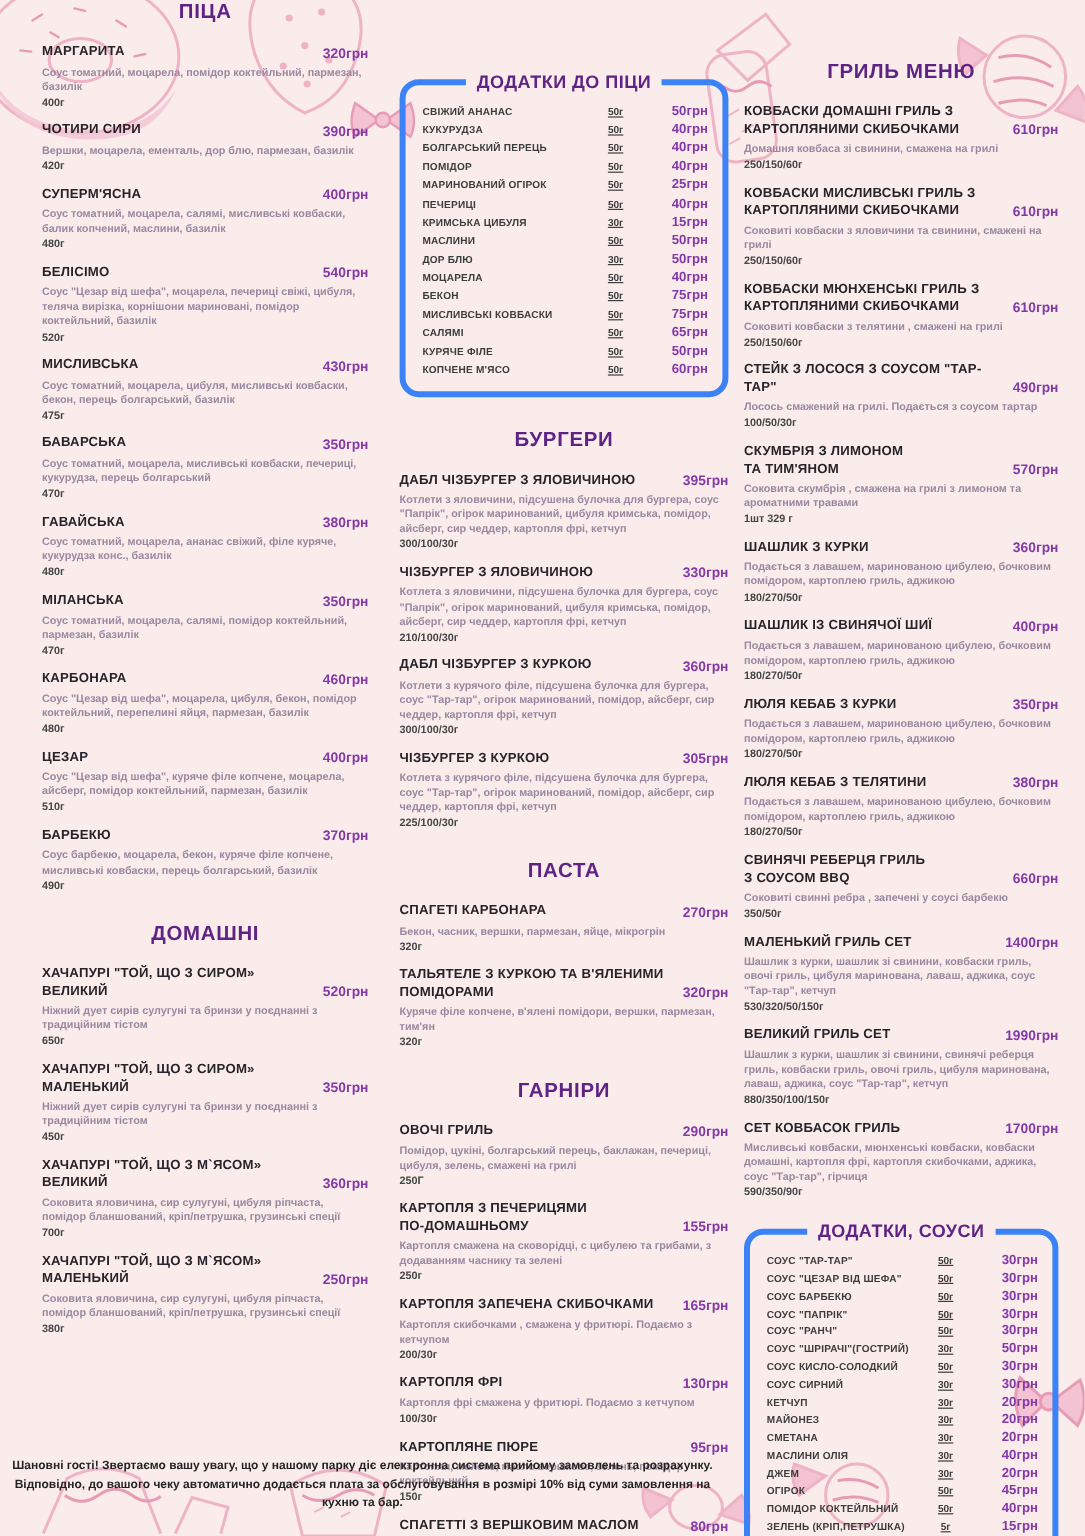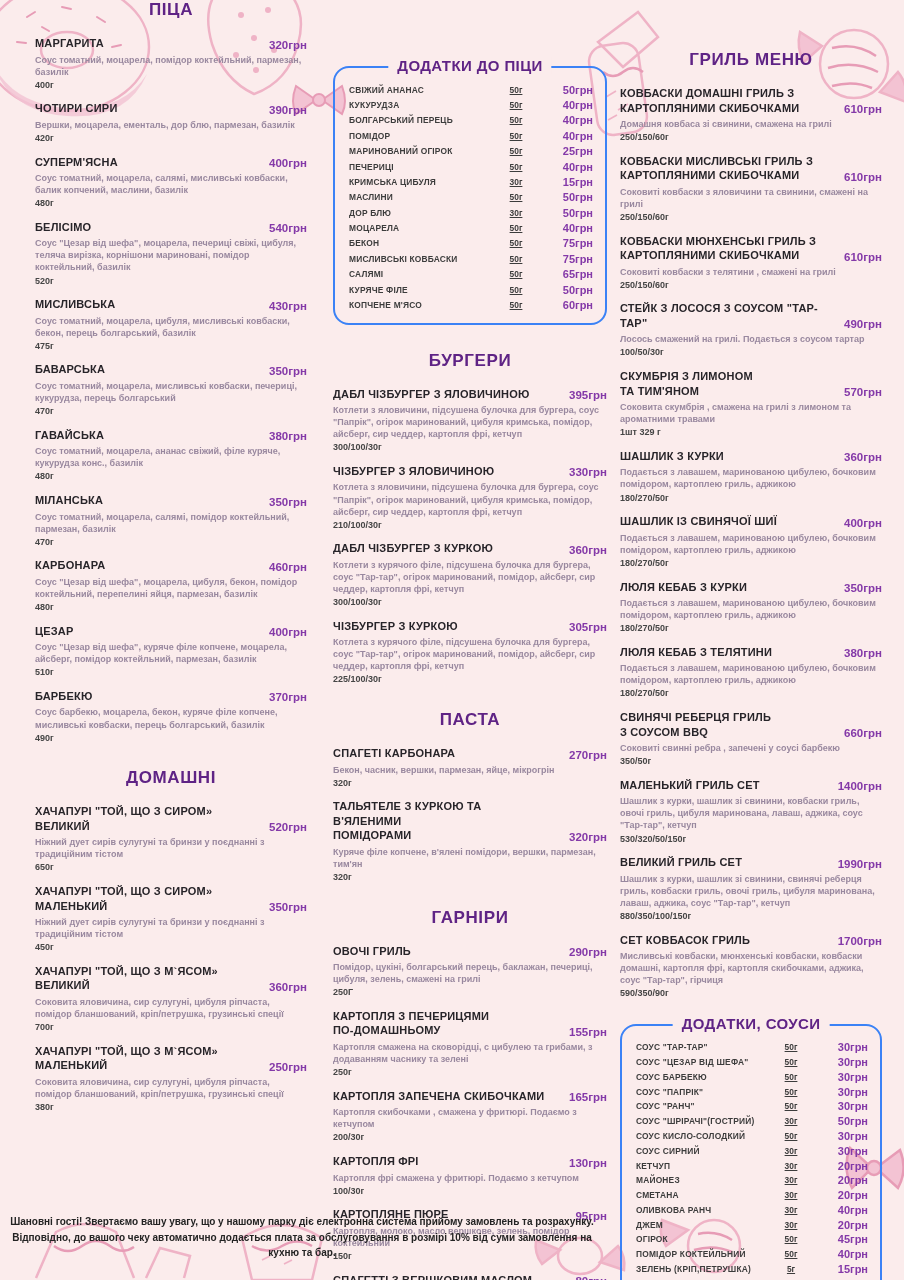--- a/index.html
+++ b/index.html
@@ -20,32 +20,32 @@
     text-align:center;
     color:#5f2385;
     font-weight:bold;
     font-size:17px;
     letter-spacing:.6px;
     margin:0 0 16px 0;
   }
   .sec-title.spaced { margin-top:24px; }
 
   .mi { margin-bottom:10px; }
-  .mi-head { display:flex; justify-content:space-between; align-items:flex-end; gap:22px; }
+  .mi-head { display:flex; justify-content:space-between; align-items:flex-end; gap:8px; }
   .mi-name {
     font-weight:bold; color:#272429; font-size:11px; line-height:1.32;
     letter-spacing:.2px; white-space:pre-line;
   }
   .mi-price { font-weight:bold; color:#8439a8; font-size:11.5px; white-space:nowrap; }
   .mi-desc { color:#99889f; font-size:9px; line-height:1.34; margin-top:3px; font-weight:bold; }
   .mi-wt   { color:#454545; font-size:9px; line-height:1.3; margin-top:2px; font-weight:bold; }
 
   .box {
     position:relative;
-    border:2px solid #3b82f6;
+    border:5px solid #3b82f6;
     border-radius:16px;
     padding:14px 12px 10px 14px;
     margin-top:14px;
   }
   .box-title {
     position:absolute; top:-11px; left:50%; transform:translateX(-50%);
     background:#fbecec; padding:0 9px;
     color:#5f2385; font-weight:bold; font-size:15px; white-space:nowrap;
     letter-spacing:.4px;
   }
@@ -700,21 +700,21 @@
           <span class="t-price">20грн</span>
         </div>
 
         <div class="trow">
           <span class="t-name">СМЕТАНА</span>
           <span class="t-wt">30г</span>
           <span class="t-price">20грн</span>
         </div>
 
         <div class="trow">
-          <span class="t-name">ОЛИВКОВА РАНЧ</span>
+          <span class="t-name">МАСЛИНИ ОЛІЯ</span>
           <span class="t-wt">30г</span>
           <span class="t-price">40грн</span>
         </div>
 
         <div class="trow">
           <span class="t-name">ДЖЕМ</span>
           <span class="t-wt">30г</span>
           <span class="t-price">20грн</span>
         </div>
 

